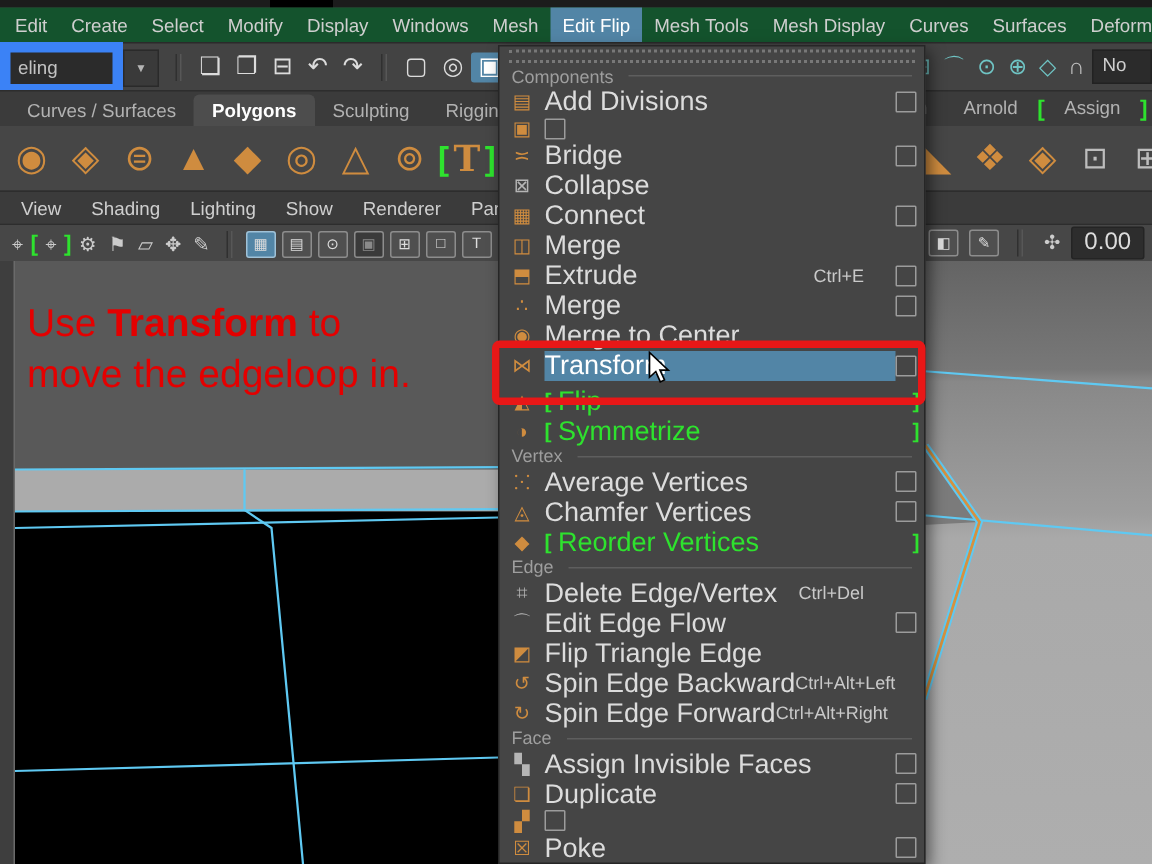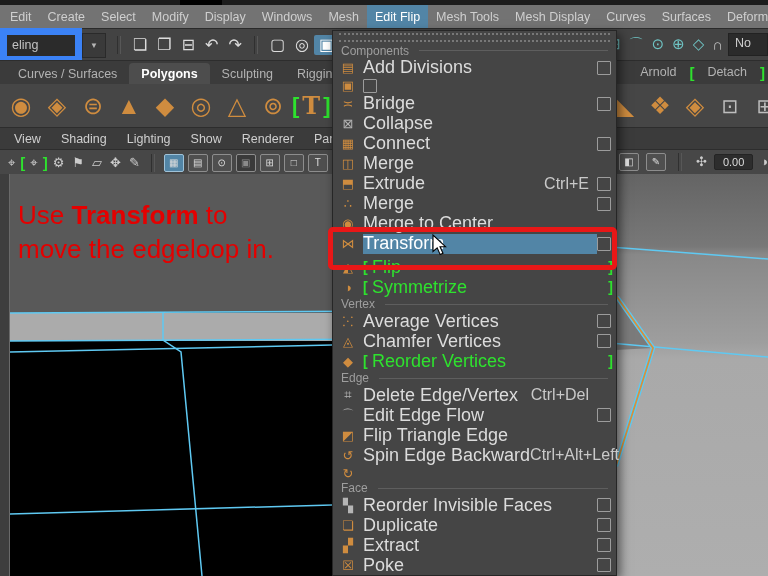--- a/index.html
+++ b/index.html
@@ -4,21 +4,21 @@
 <style>
   html,body{margin:0;padding:0;background:#2b2b2b;}
   #screen{position:relative;width:768px;height:576px;overflow:hidden;
     font-family:"Liberation Sans",sans-serif;font-size:12.5px;color:#cccccc;
     background:#3c3c3c;user-select:none;}
   .abs{position:absolute;}
   
   #topstrip{left:0;right:0;top:0;height:5px;background:#1c1c1c;}
   #topnotch{left:180px;top:0;width:42px;height:5px;background:#000;}
   
-  #menubar{left:0;right:0;top:5px;height:23px;background:#737373;display:flex;align-items:stretch;padding-left:2px;}
+  #menubar{left:0;right:0;top:5px;height:23px;background:#14532d;display:flex;align-items:stretch;padding-left:2px;}
   .mb{padding:4px 8px;display:flex;align-items:center;color:#cfcfcf;cursor:default;white-space:nowrap;}
   .mb.active{background:#5285a6;color:#fff;}
   
   #toolbar{left:0;right:0;top:28px;height:32px;background:#434343;border-top:1px solid #2a2a2a;display:flex;align-items:center;}
   #workspace{width:58px;height:21px;background:#2b2b2b;border:7px solid #3b82f6;color:#c3c3c3;display:flex;align-items:center;padding:0 5px;}
   #workspace-arrow{width:22px;height:23px;background:#3a3a3a;border:1px solid #2a2a2a;display:flex;align-items:center;justify-content:center;color:#b5b5b5;font-size:8px;margin-right:4px;}
   .tsep{width:2px;height:18px;border-left:1px solid #303030;border-right:1px solid #575757;margin:0 7px;}
   .ti{font-size:16px;color:#dcdcdc;padding:2px 5px;line-height:1;}
   .ti.active{background:#5285a6;border-radius:2px;color:#fff;}
   #snapgrp{position:absolute;right:0;top:28px;height:32px;display:flex;align-items:center;gap:2px;background:transparent;}
@@ -43,21 +43,21 @@
   #panelbar{left:0;right:0;top:127px;height:22px;background:#3b3b3b;border-top:1px solid #2d2d2d;display:flex;align-items:center;padding-left:4px;}
   .pb{padding:2px 10px;color:#cfcfcf;}
   
   #vtb{left:0;right:0;top:149px;height:25px;background:#474747;border-top:1px solid #2d2d2d;display:flex;align-items:center;padding-left:4px;}
   .vti{font-size:13px;color:#cccccc;padding:0 4px;line-height:1;}
   .gate{width:18px;height:16px;border:1px solid #8d8d8d;border-radius:2px;display:inline-flex;align-items:center;justify-content:center;font-size:10px;color:#dddddd;margin:0 2px;background:#4f4f4f;}
   .gate.active{background:#5285a6;border-color:#9fc2d8;}
   .gate.dark{background:#3a3a3a;color:#8a8a8a;}
   .teal{color:#5fc9c9;}
   #vtb-right{position:absolute;left:617px;top:149px;height:25px;display:flex;align-items:center;gap:3px;}
-  .vfield{background:#2d2d2d;border:1px solid #242424;color:#dddddd;padding:1px 8px;border-radius:2px;font-size:11px;}
+  .vfield{background:#2d2d2d;border:1px solid #242424;color:#dddddd;padding:1px 8px;border-radius:2px;font-size:16px;}
   
   #viewport{left:0;right:0;top:174px;height:402px;background:#595959;}
   #vp-right{position:absolute;left:610px;right:0;top:0;bottom:0;
     background:linear-gradient(#646464 0%,#787878 18%,#888888 20%,#9e9e9e 42%,#a9a9a9 46%,#aeaeae 100%);}
   #vp-band{position:absolute;left:10px;width:605px;top:139px;height:28px;background:#ababab;}
   #vp-black{position:absolute;left:10px;width:605px;top:167px;bottom:0;background:#000;}
   #vp-border{position:absolute;left:0;top:0;bottom:0;width:9px;background:#3e3e3e;border-right:1px solid #6a6a6a;}
   #vp-svg{position:absolute;left:0;top:0;}
   #note{position:absolute;left:18px;top:24px;font-size:26px;line-height:34px;color:#e40000;white-space:pre;}
   #note b{font-weight:bold;}
@@ -65,21 +65,21 @@
   #emenu{left:332px;top:30px;width:283px;bottom:0;background:#454545;border:1px solid #262626;
     box-shadow:3px 4px 10px rgba(0,0,0,0.55);z-index:20;display:flex;flex-direction:column;}
   #tearoff{height:6px;margin:2px 6px 2px 6px;border-top:2px dotted #787878;border-bottom:2px dotted #787878;}
   .mh{height:15px;display:flex;align-items:center;padding-left:8px;color:#9e9e9e;font-size:12px;}
   .mhl{flex:1;height:1px;background:#5e5e5e;margin:0 8px 0 10px;}
   .mr{height:20px;display:flex;align-items:center;}
   .mi{width:30px;text-align:center;font-size:13px;color:#cf8c3f;flex:none;}
   .mi.gray{color:#b5b5b5;}
   .body{flex:1;display:flex;align-items:center;height:100%;min-width:0;}
   .ml{flex:1;color:#dcdcdc;font-size:18px;white-space:nowrap;}
-  .ms{color:#c9c9c9;font-size:16px;margin-right:8px;white-space:nowrap;}
+  .ms{color:#c9c9c9;font-size:12px;margin-right:21px;white-space:nowrap;}
   .mc{width:12px;height:12px;border:1px solid #9c9c9c;border-radius:1px;margin:0 5px 0 0;flex:none;}
   .mc.ghost{visibility:hidden;}
   .mr.sel .body{background:#5285a6;}
   .mr.sel .ml{color:#ffffff;}
   .mr.grn .ml{color:#2ee22e;}
   .gb{color:#2ee22e;font-weight:bold;font-size:14px;width:9px;flex:none;}
   .gb.r{text-align:right;margin-right:3px;}
   .mdiv{height:4px;}
   
   #redbox{left:328px;top:227px;width:279px;height:33px;border:5px solid #e81717;border-radius:5px;z-index:30;}
@@ -138,21 +138,21 @@
     <span class="tab">Curves / Surfaces</span>
     <span class="tab active">Polygons</span>
     <span class="tab">Sculpting</span>
     <span class="tab">Rigging</span>
     <span class="tab">A</span>
   </div>
   <div class="abs" id="tabs-right">
     <span class="tab">stom</span>
     <span class="tab">Arnold</span>
     <span class="gbr">[</span>
-    <span class="tab">Detach</span>
+    <span class="tab">Assign</span>
     <span class="gbr">]</span>
   </div>
 
   <div class="abs" id="shelf">
     <span class="sh">◉</span>
     <span class="sh">◈</span>
     <span class="sh">⊜</span>
     <span class="sh">▲</span>
     <span class="sh">◆</span>
     <span class="sh">◎</span>
@@ -380,47 +380,48 @@
     <div class="mr">
         <span class="mi">↺</span>
         <div class="body">
           <span class="ml">Spin Edge Backward</span>
           <span class="ms">Ctrl+Alt+Left</span>
         </div>
         <span class="mc ghost"></span>
       </div>
     <div class="mr">
         <span class="mi">↻</span>
+        <div class="body">
+          <span class="ml">Spin Edge Forward</span>
+          <span class="ms">Ctrl+Alt+Right</span>
+        </div>
         <span class="mc ghost"></span>
       </div>
 
     <div class="mh">
         <span>Face</span>
         <span class="mhl"></span>
       </div>
 
     <div class="mr">
         <span class="mi gray">▚</span>
         <div class="body">
-          <span class="ml">Reorder Invisible Faces</span>
+          <span class="ml">Assign Invisible Faces</span>
         </div>
         <span class="mc"></span>
       </div>
     <div class="mr">
         <span class="mi">❏</span>
         <div class="body">
           <span class="ml">Duplicate</span>
         </div>
         <span class="mc"></span>
       </div>
     <div class="mr">
         <span class="mi">▞</span>
-        <div class="body">
-          <span class="ml">Extract</span>
-        </div>
         <span class="mc"></span>
       </div>
     <div class="mr">
         <span class="mi">☒</span>
         <div class="body">
           <span class="ml">Poke</span>
         </div>
         <span class="mc"></span>
       </div>
   </div>

